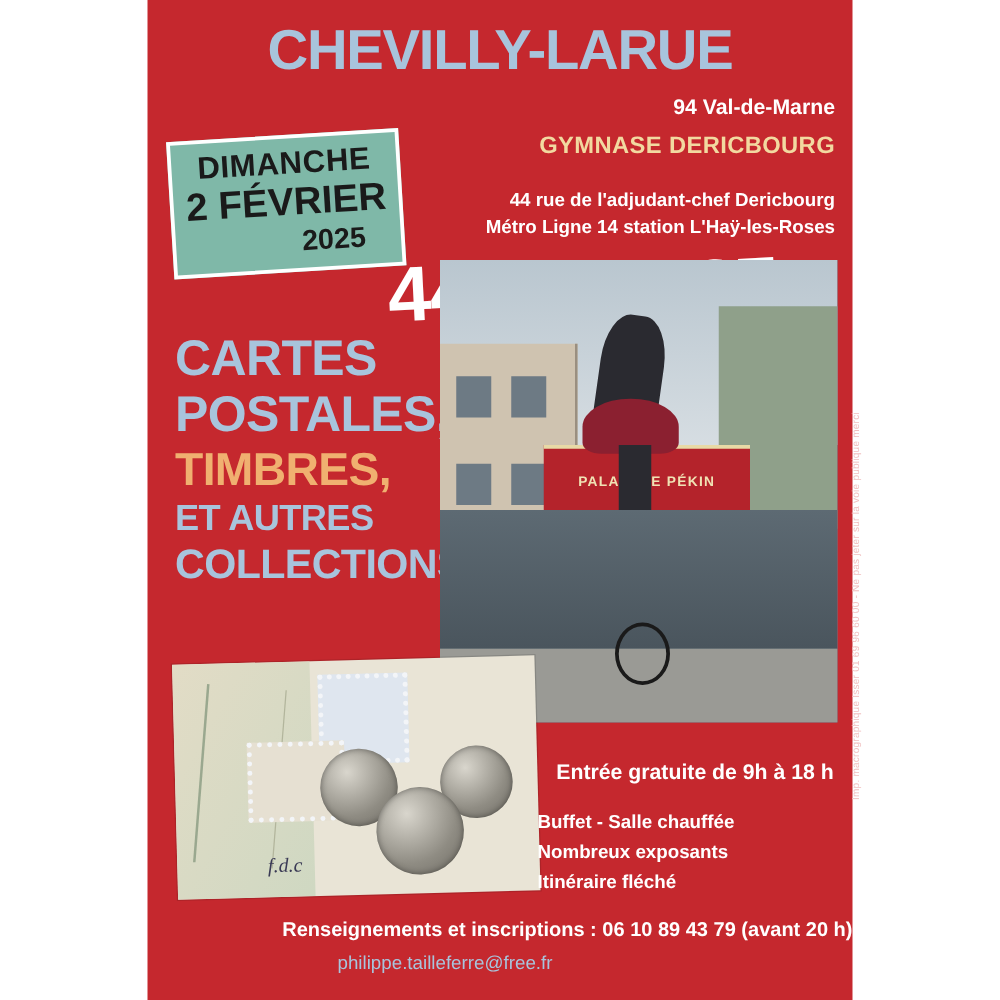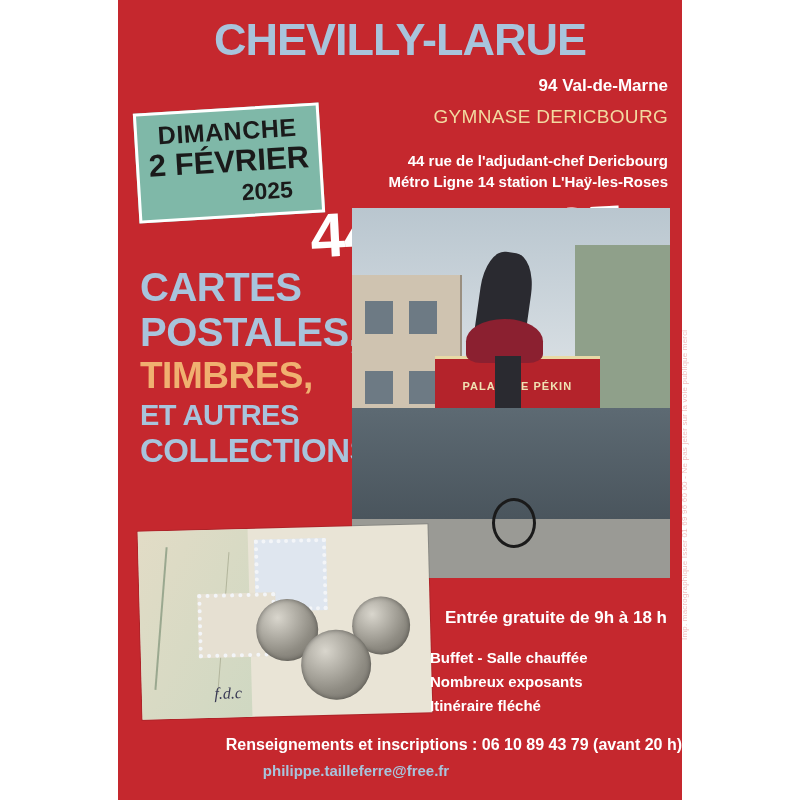--- a/index.html
+++ b/index.html
@@ -52,21 +52,21 @@
     font-weight: bold;
     color: #ffffff;
     text-align: right;
     letter-spacing: 0px;
   }
   .venue-name {
     position: absolute;
     right: 132px;
     top: 106px;
     font-size: 19px;
-    font-weight: normal;
+    font-weight: bold;
     color: #f2d9a0;
     text-align: right;
     letter-spacing: 0.3px;
   }
   .venue-addr {
     position: absolute;
     right: 132px;
     top: 150px;
     font-size: 15px;
     font-weight: bold;
@@ -283,21 +283,21 @@
     font-weight: bold;
     color: #ffffff;
   }
   .email {
     position: absolute;
     left: 118px;
     top: 762px;
     width: 476px;
     text-align: center;
     font-size: 15px;
-    font-weight: bold;
+    font-weight: normal;
     color: #a8c4dc;
   }
 
   
   .printer {
     position: absolute;
     right: 120px;
     top: 260px;
     width: 320px;
     transform-origin: right top;

